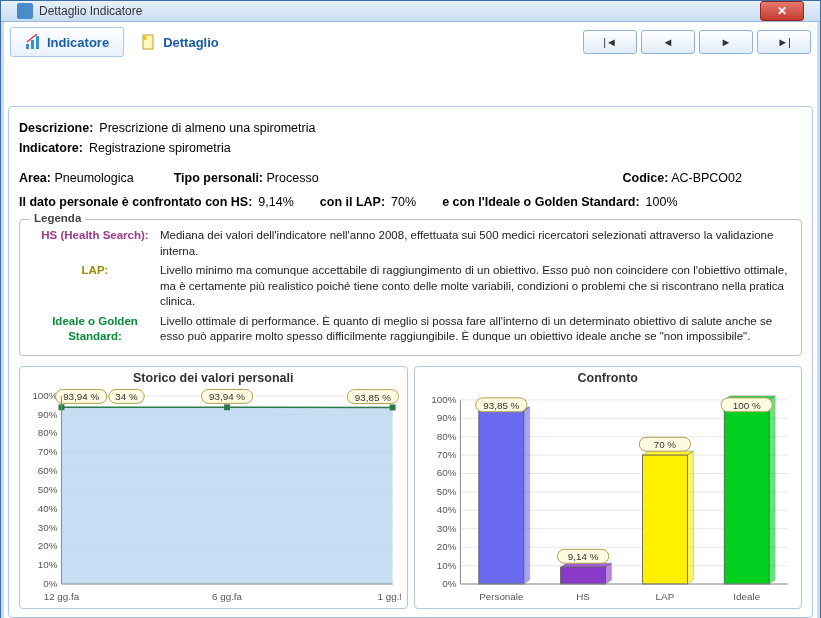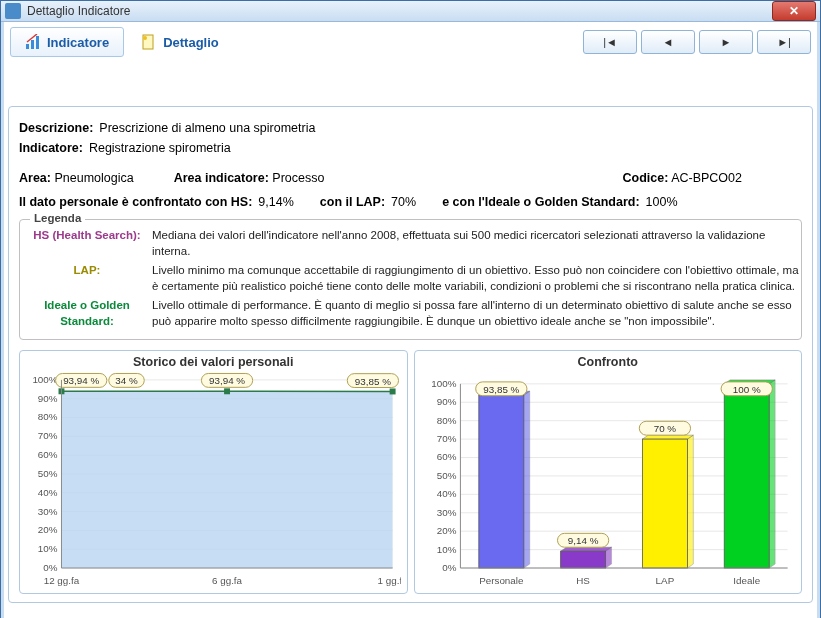--- a/index.html
+++ b/index.html
@@ -1,34 +1,34 @@
 <!DOCTYPE html>
 <html><head>
 <meta charset="utf-8">
 <style>
 * { box-sizing: border-box; margin: 0; padding: 0; font-family: Tahoma, Arial, sans-serif; }
 body { background: #5a8cc7; width: 821px; height: 618px; overflow: hidden; }
 .window { width: 821px; height: 618px; background: #fff; border: 1px solid #3a6ea5; display: flex; flex-direction: column; }
-.titlebar { height: 28px; background: linear-gradient(#e8f1fb, #c9ddf2); display: flex; align-items: center; padding: 0 4px; border-bottom: 1px solid #9ab8d8; }
+.titlebar { height: 28px; background: linear-gradient(#e8f1fb, #c9ddf2); display: flex; align-items: center; padding: 0 16px; border-bottom: 1px solid #9ab8d8; }
 .titlebar-icon { width: 16px; height: 16px; background: #4a8bc9; border-radius: 2px; margin-right: 6px; }
 .titlebar-title { font-size: 12px; color: #333; flex: 1; }
 .close-btn { width: 44px; height: 20px; background: linear-gradient(#e57970, #c43b2e); border: 1px solid #8a2a20; border-radius: 3px; color: #fff; font-weight: bold; display: flex; align-items: center; justify-content: center; font-size: 12px; cursor: pointer; }
 .content { flex: 1; background: #fff; border: 3px solid #c9ddf2; border-top: none; display: flex; flex-direction: column; padding: 2px; gap: 44px; }
 .topbar { height: 36px; display: flex; align-items: center; padding: 2px 4px; gap: 2px; }
 .tabs { display: flex; gap: 2px; flex: 1; }
 .tab { display: flex; align-items: center; gap: 6px; padding: 6px 14px; font-size: 13px; font-weight: bold; color: #1a5ca8; border: 1px solid transparent; cursor: pointer; border-radius: 3px; }
 .tab.active { border: 1px solid #a8c8e8; background: linear-gradient(#fff, #e8f1fb); }
 .tab-icon { width: 16px; height: 16px; }
 .nav-btns { display: flex; gap: 4px; }
 .nav-btn { width: 54px; height: 24px; background: linear-gradient(#fff, #e0ecf8); border: 1px solid #90b4d8; border-radius: 3px; display: flex; align-items: center; justify-content: center; cursor: pointer; font-size: 11px; color: #333; }
 .main-panel { flex: 1; border: 1px solid #b0c8e0; border-radius: 4px; margin: 2px; padding: 8px 10px; display: flex; flex-direction: column; gap: 6px; overflow: hidden; }
 .info-row { font-size: 12.5px; color: #000; display: flex; gap: 6px; flex-wrap: wrap; }
 .info-label { font-weight: bold; }
 .info-row.wide { gap: 40px; }
-.legend-box { border: 1px solid #c0c0c0; border-radius: 4px; padding: 8px 2px 10px; margin-top: 4px; position: relative; }
+.legend-box { border: 1px solid #c0c0c0; border-radius: 4px; padding: 8px 10px 10px; margin-top: 4px; position: relative; }
 .legend-title { position: absolute; top: -8px; left: 10px; background: #fff; padding: 0 4px; font-size: 11.5px; font-weight: bold; color: #444; }
 .legend-row { display: flex; font-size: 11.5px; margin-bottom: 4px; line-height: 1.35; }
 .legend-term { width: 130px; font-weight: bold; flex-shrink: 0; text-align: center; }
 .legend-def { flex: 1; color: #222; }
 .hs-color { color: #9c3a8c; }
 .lap-color { color: #9a8a00; }
 .ideal-color { color: #0a8a3a; }
 .charts-row { display: flex; gap: 6px; flex: 1; margin-top: 4px; min-height: 0; }
 .chart-box { flex: 1; border: 1px solid #b0c8e0; border-radius: 4px; padding: 4px 6px 2px; position: relative; overflow: hidden; }
 .chart-title { text-align: center; font-size: 12.5px; font-weight: bold; color: #333; margin-bottom: 1px; }
@@ -93,21 +93,21 @@
       <div class="info-row" style="margin-top:6px;">
         <span class="info-label">Descrizione:</span>
         <span>Prescrizione di almeno una spirometria</span>
       </div>
       <div class="info-row">
         <span class="info-label">Indicatore:</span>
         <span>Registrazione spirometria</span>
       </div>
       <div class="info-row wide" style="margin-top:10px;">
         <span><span class="info-label">Area:</span> <span>Pneumologica</span></span>
-        <span><span class="info-label">Area indicatore:</span> <span>Processo</span></span>
+        <span><span class="info-label">Tipo personali:</span> <span>Processo</span></span>
         <span style="margin-left:auto;margin-right:60px;"><span class="info-label">Codice:</span> <span>AC-BPCO02</span></span>
       </div>
       <div class="info-row" style="margin-top:4px;">
         <span class="info-label">Il dato personale è confrontato con HS:</span>
         <span>9,14%</span>
         <span class="info-label" style="margin-left:20px;">con il LAP:</span>
         <span>70%</span>
         <span class="info-label" style="margin-left:20px;">e con l'Ideale o Golden Standard:</span>
         <span>100%</span>
       </div>

